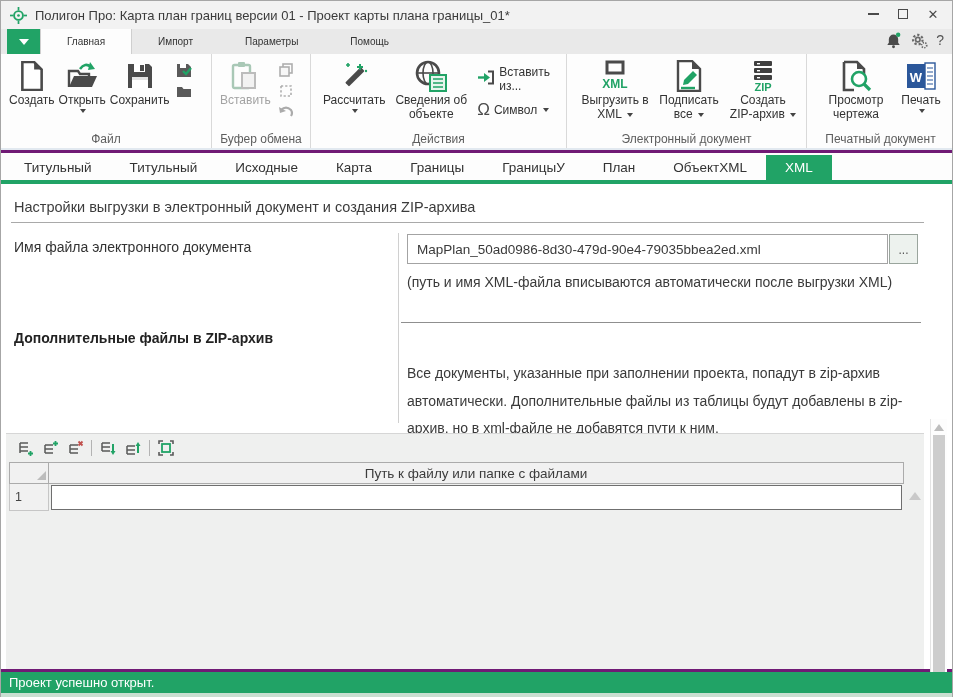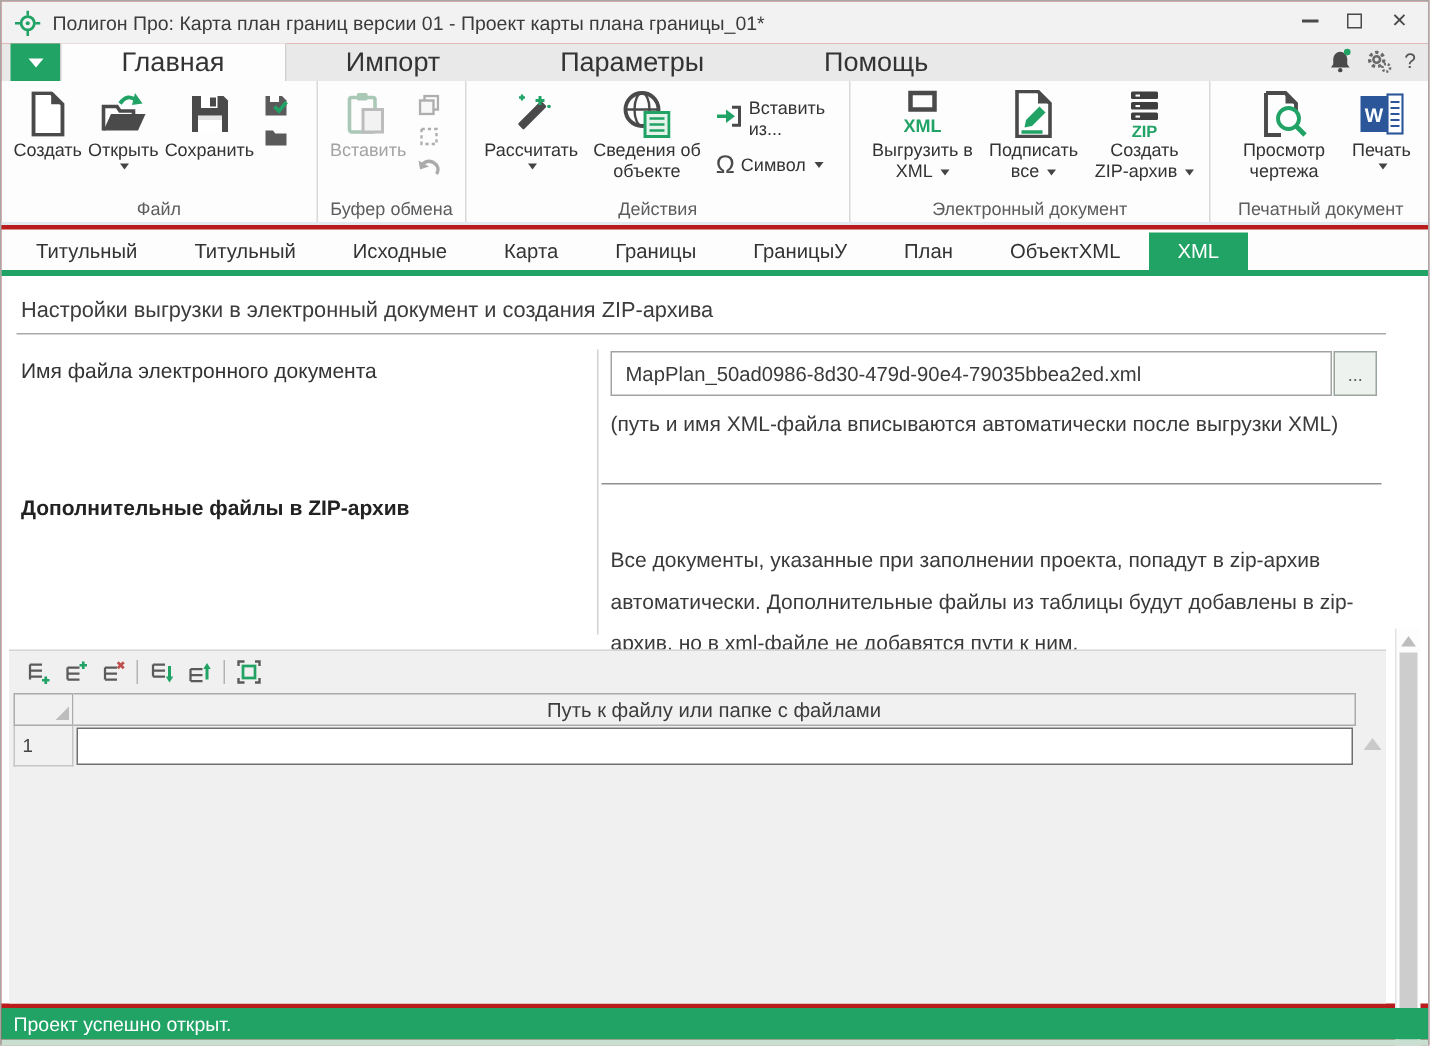--- a/index.html
+++ b/index.html
@@ -1,34 +1,34 @@
 <!DOCTYPE html>
 <html><head>
 <meta charset="utf-8">
 <style>
   * { margin:0; padding:0; box-sizing:border-box; }
   html,body { width:953px; height:697px; }
   body { font-family:"Liberation Sans","DejaVu Sans",sans-serif; background:#e6e6e6; position:relative; overflow:hidden; }
-  .window { position:absolute; left:0; top:0; width:953px; height:697px; background:#b91c1c; border:1px solid #a6a6a6; }
+  .window { position:absolute; left:0; top:0; width:953px; height:697px; background:#701a75; border:1px solid #a6a6a6; }
 
   
   .titlebar { position:absolute; left:0; top:0; right:0; height:28px; background:#f2f2f2; display:flex; align-items:center; padding-left:9px; }
   .app-logo { width:17px; height:17px; margin-right:8px; flex:0 0 auto; }
   .title-text { font-size:13px; color:#3b3b3b; white-space:nowrap; }
   .win-controls { position:absolute; right:4px; top:2px; display:flex; }
   .win-btn { width:30px; height:22px; display:flex; align-items:center; justify-content:center; color:#4a4a4a; font-size:13px; cursor:default; }
   .min-glyph { display:inline-block; width:11px; height:2px; background:#4a4a4a; }
   .max-glyph { display:inline-block; width:10px; height:10px; border:1.5px solid #4a4a4a; }
 
   
   .menurow { position:absolute; left:0; top:28px; right:0; height:25px; background:#e9e9e9; }
   .file-menu-btn { position:absolute; left:6px; top:0; width:33px; height:25px; background:#21a366; display:flex; align-items:center; justify-content:center; }
   .caret-w { width:0; height:0; border-left:5px solid transparent; border-right:5px solid transparent; border-top:6px solid #fff; }
   .menu-tabs { position:absolute; left:39px; top:0; height:25px; display:flex; }
-  .menu-tab { padding:0 40px; line-height:25px; font-size:18px; color:#333; }
+  .menu-tab { padding:0 26px; line-height:25px; font-size:10px; color:#333; }
   .menu-tab.active { background:#fdfdfd; border-left:1px solid #cfcfcf; border-right:1px solid #cfcfcf; }
   .menurow-right { position:absolute; right:8px; top:2px; display:flex; align-items:center; gap:8px; }
   .tray-icon { width:18px; height:18px; display:flex; align-items:center; justify-content:center; }
   .help-glyph { font-size:14px; color:#555; }
 
   
   .ribbon { position:absolute; left:0; top:53px; right:0; height:96px; background:#fdfdfd; border-bottom:2px solid #e2e9f0; }
   .rgroup { position:absolute; top:0; height:94px; border-right:1px solid #d9d9d9; }
   .rgroup-label { position:absolute; bottom:2px; left:0; right:0; text-align:center; font-size:12px; color:#5d5d5d; }
   .rbtns { display:flex; align-items:flex-start; padding:4px 0 0 6px; }

